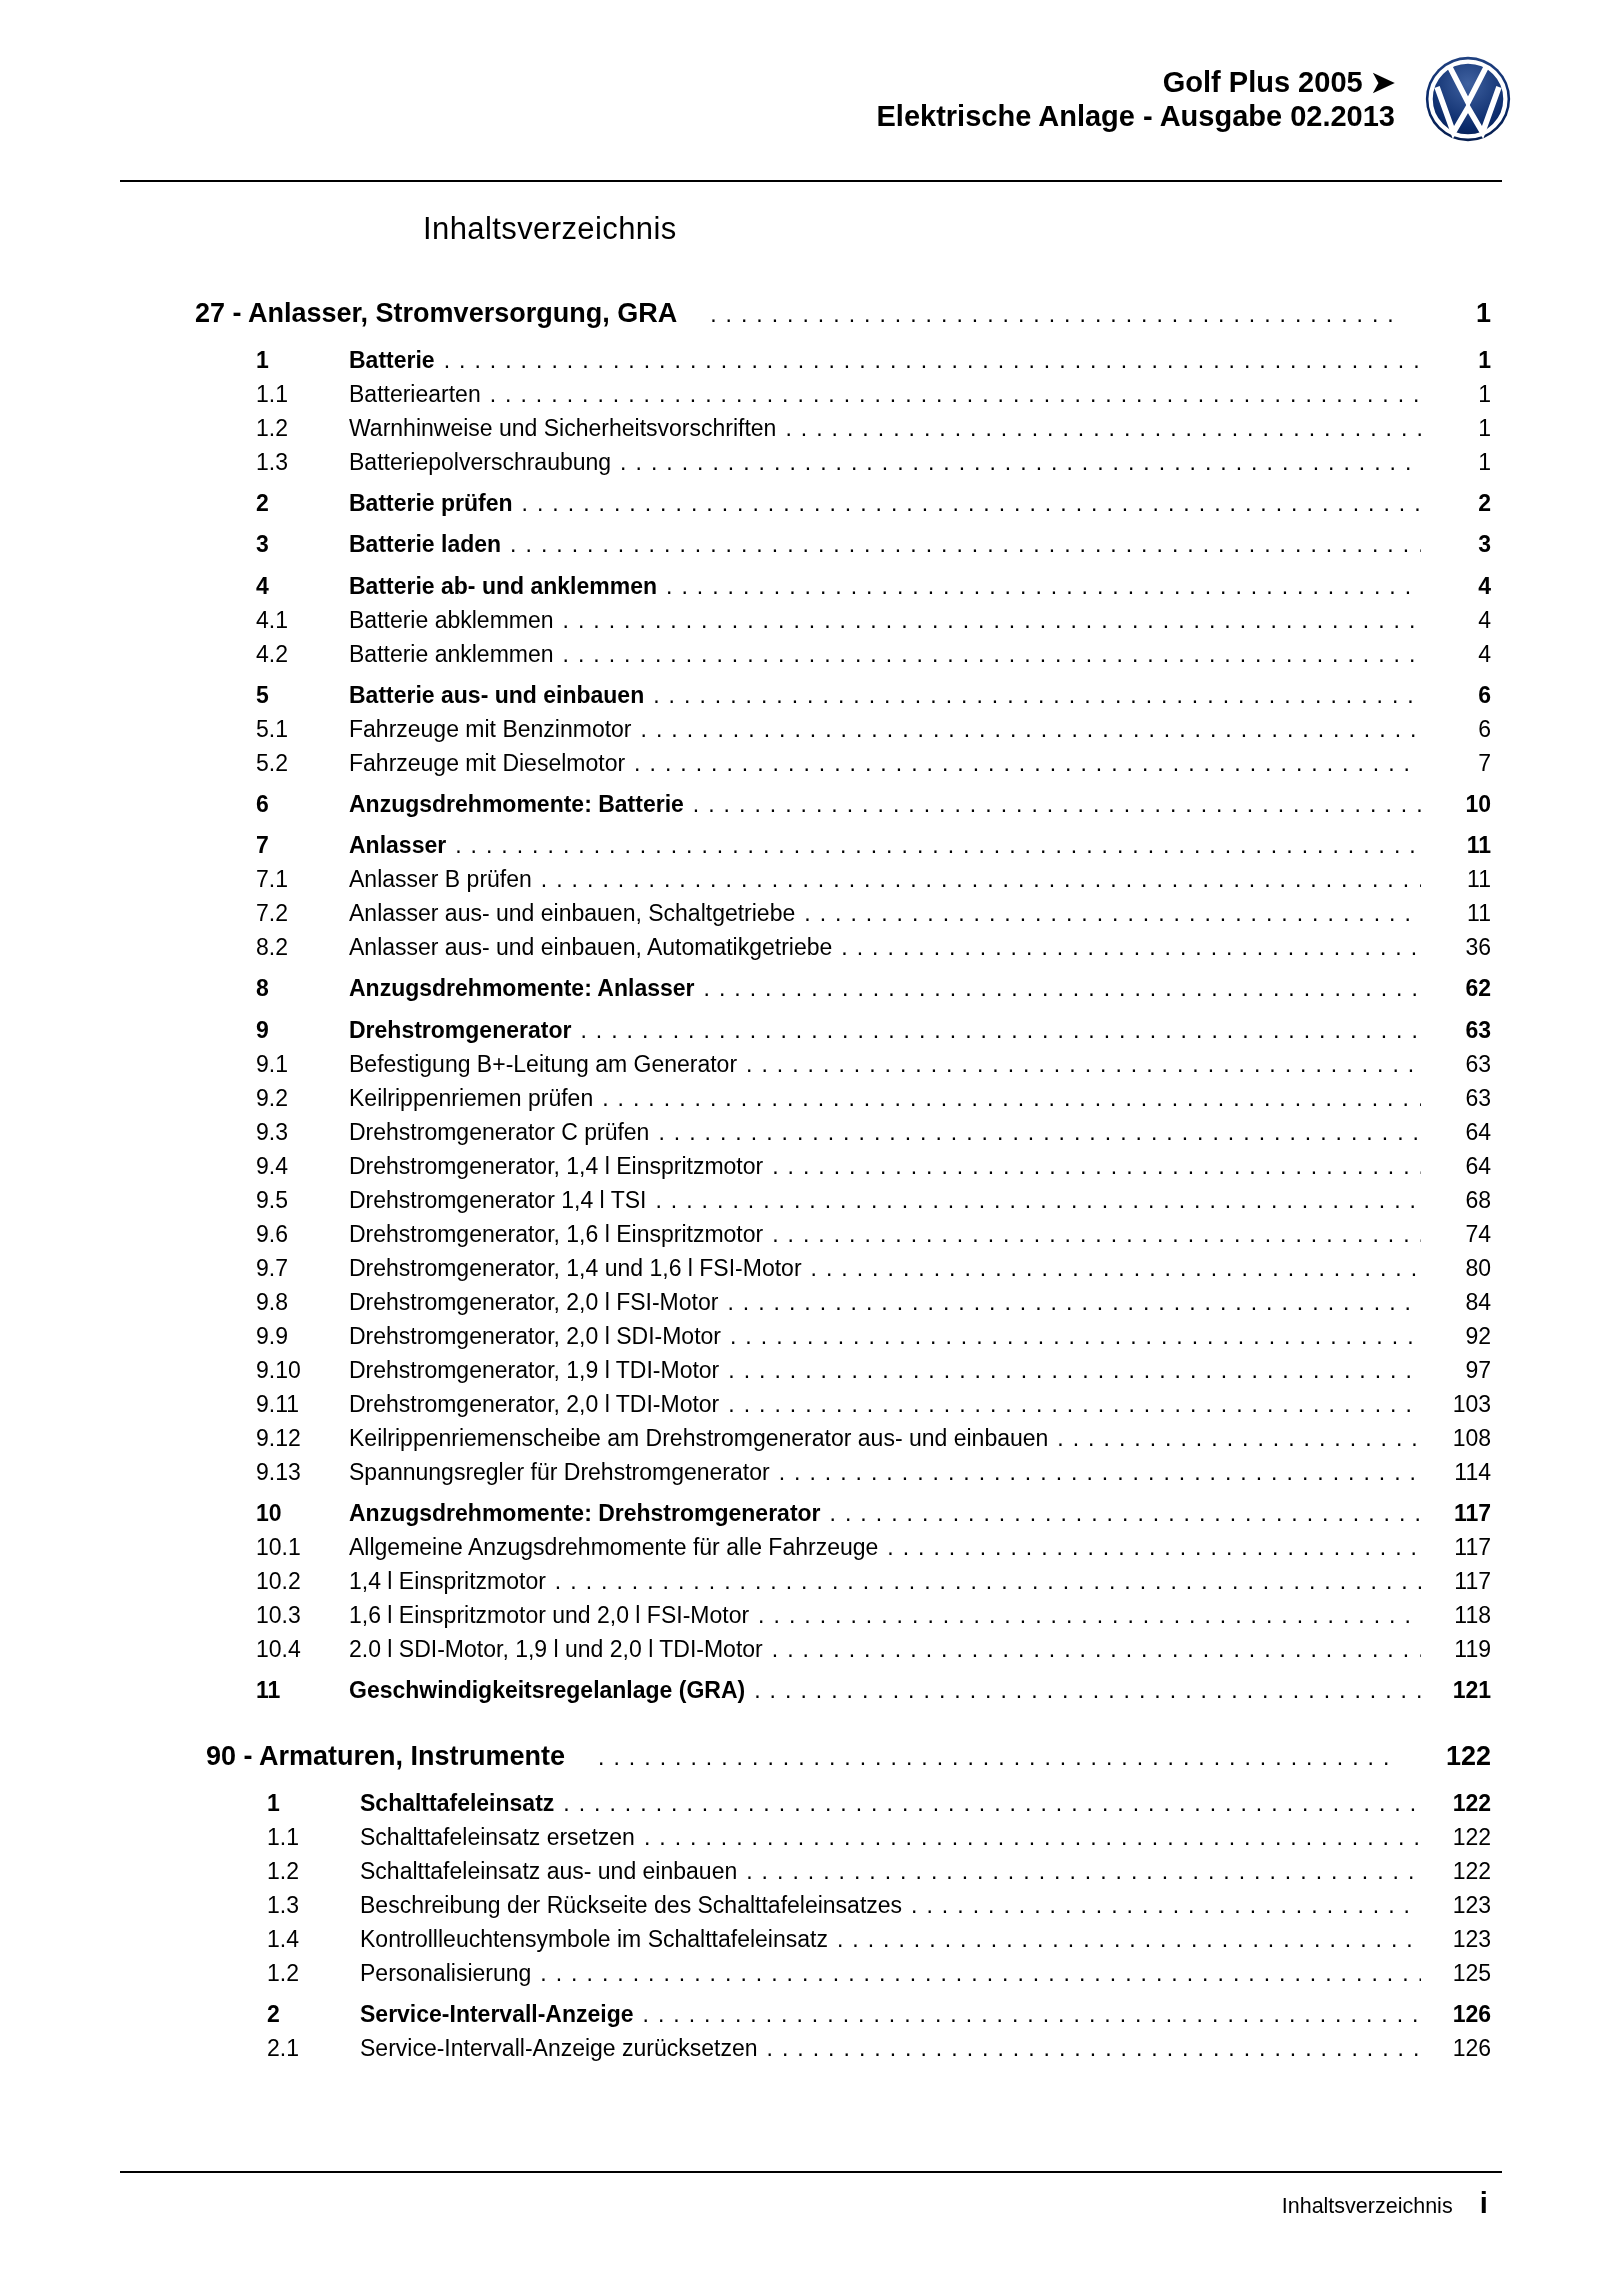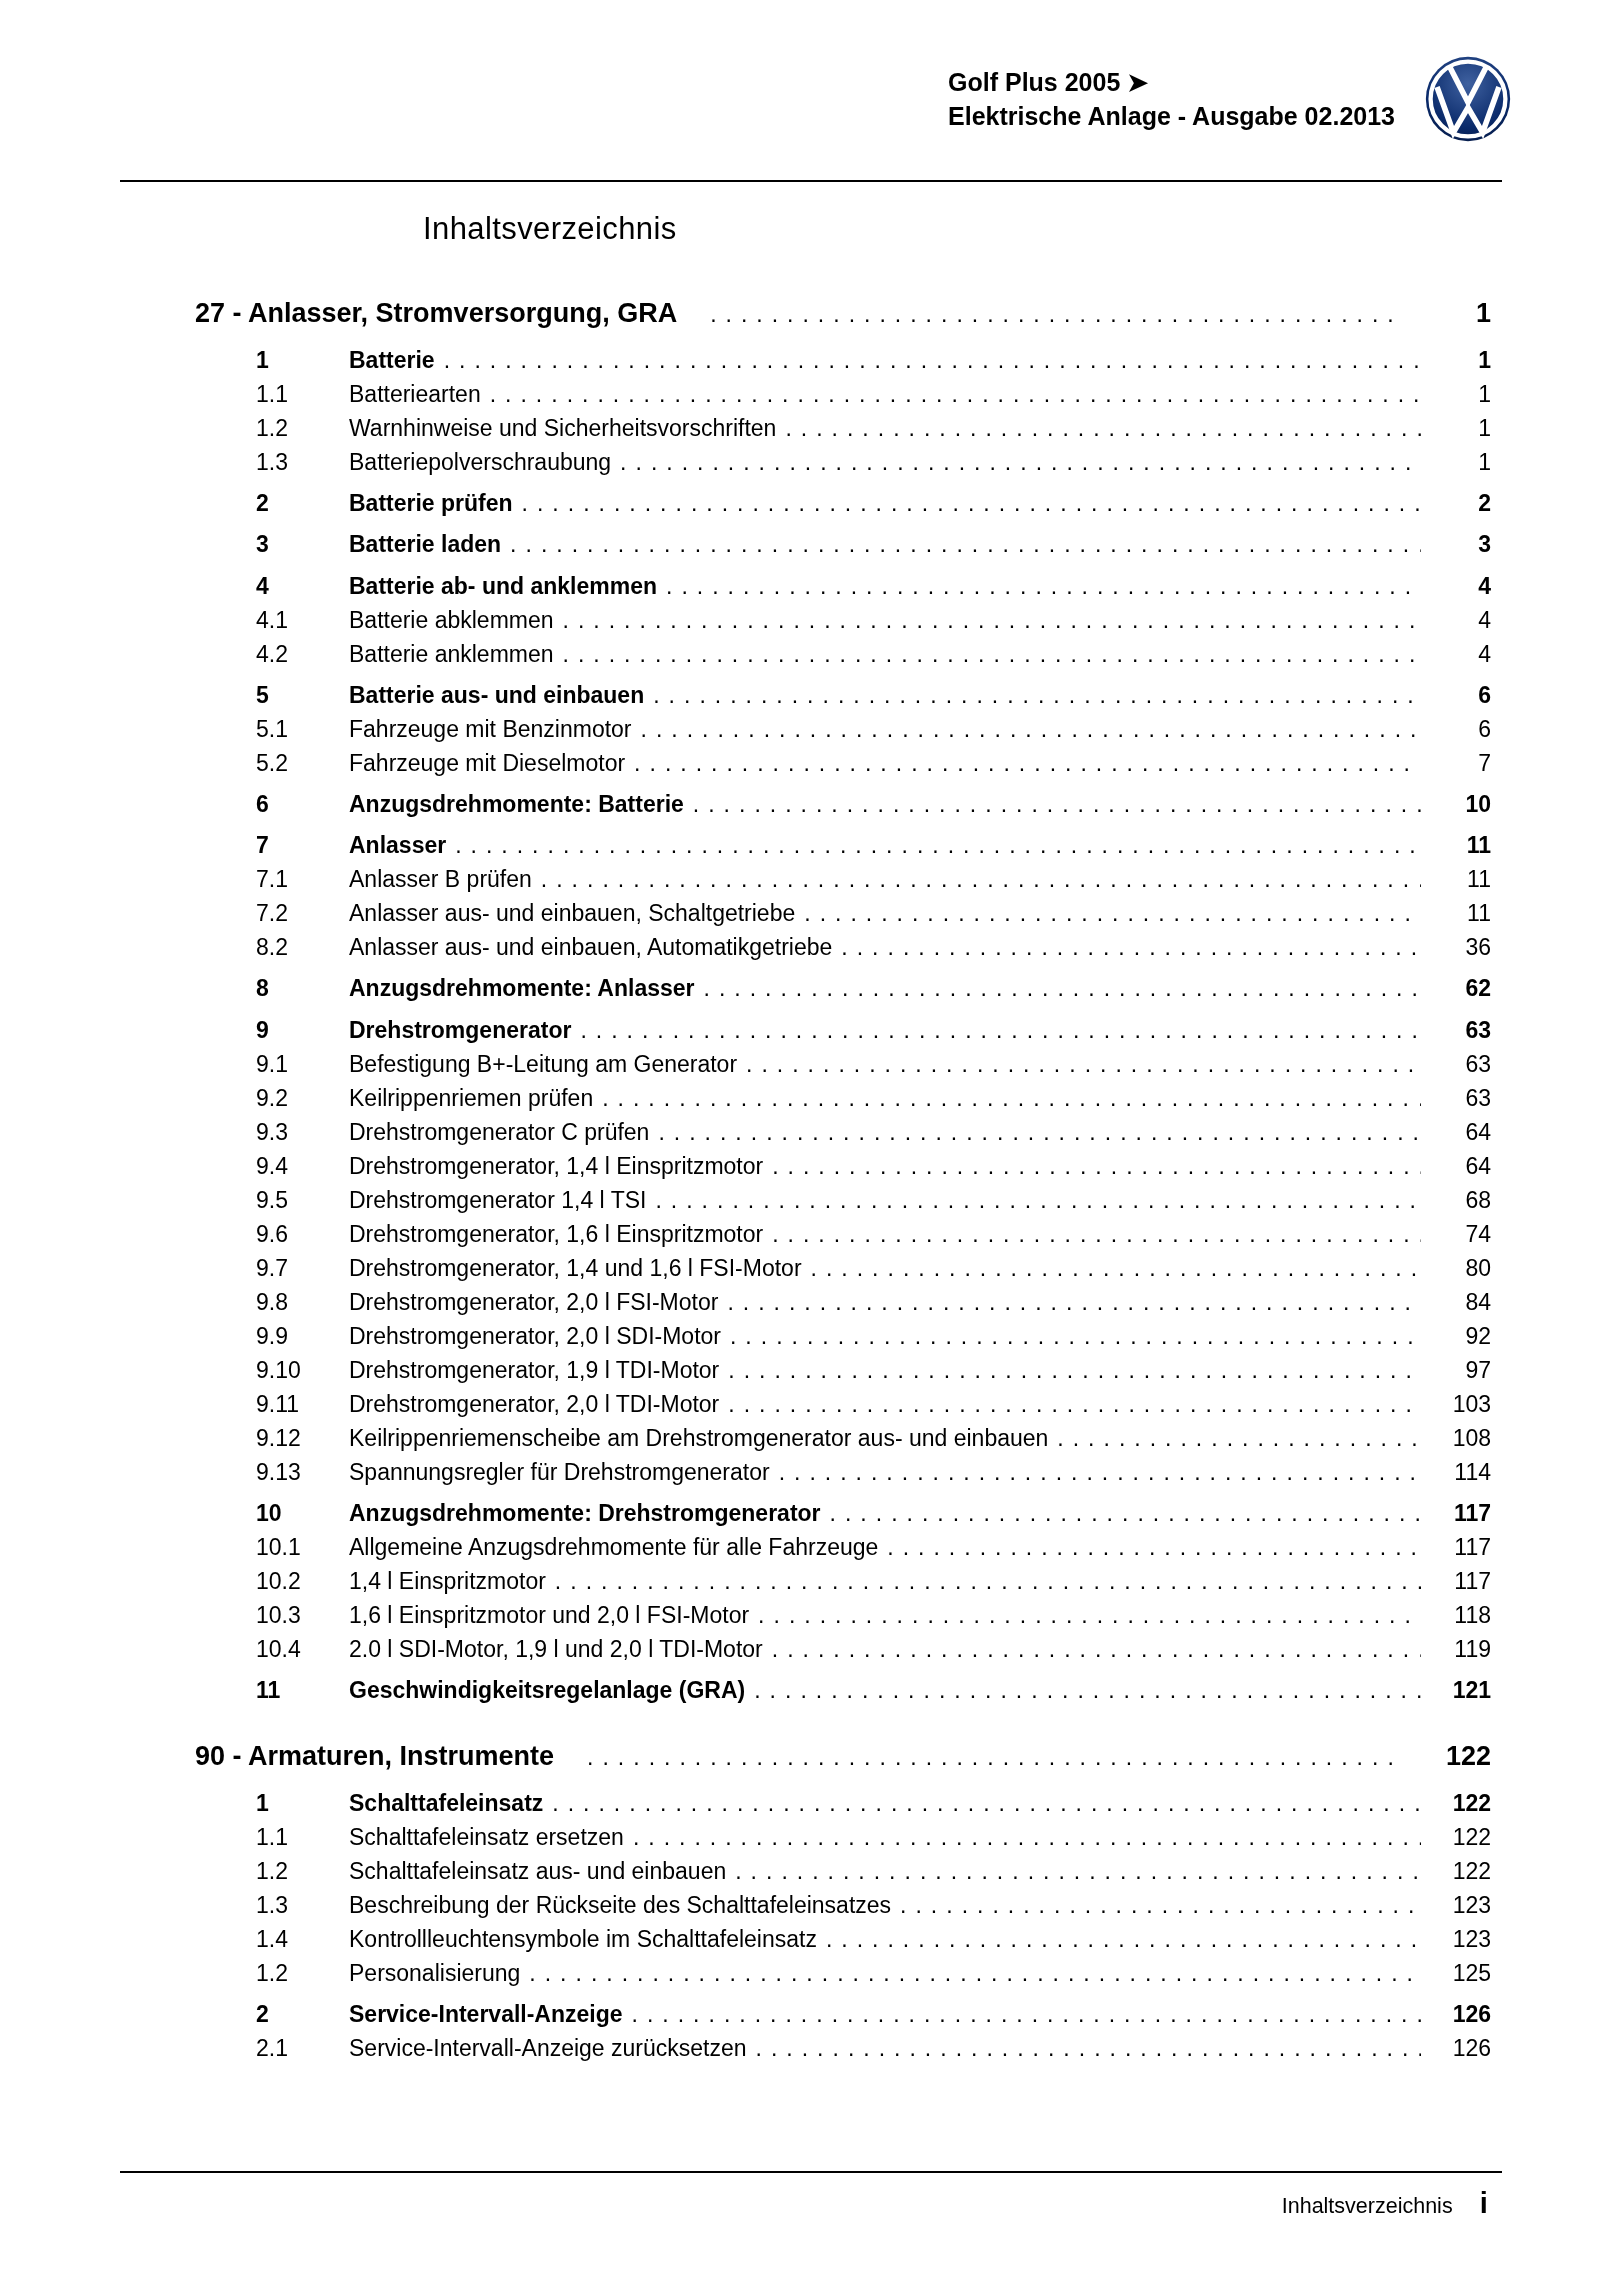--- a/index.html
+++ b/index.html
@@ -24,22 +24,23 @@
 
   
   .header {
     display: flex;
     justify-content: flex-end;
     align-items: center;
     gap: 30px;
     padding: 56px 109px 0 0;
   }
   .header-text {
+    text-align: right;
     font-weight: bold;
-    font-size: 25px;
+    font-size: 29px;
     line-height: 34px;
   }
   .logo {
     width: 86px;
     height: 86px;
     flex: none;
   }
   .rule {
     height: 0;
     border-top: 2.7px solid #000;
@@ -53,21 +54,21 @@
     margin: 29px 0 47px 423px;
     letter-spacing: 0.4px;
   }
 
   
   .toc {
     margin: 0 129px 0 195px;
     font-size: 23px;
   }
   .section { }
-  .section + .section { margin-top: 30px; }
+  .section + .section { margin-top: 30px; margin-left: 11px; }
   .sec-head {
     display: flex;
     align-items: baseline;
     font-weight: bold;
     font-size: 27px;
     line-height: 39px;
     margin-bottom: 9px;
     gap: 24px;
   }
   .row {

